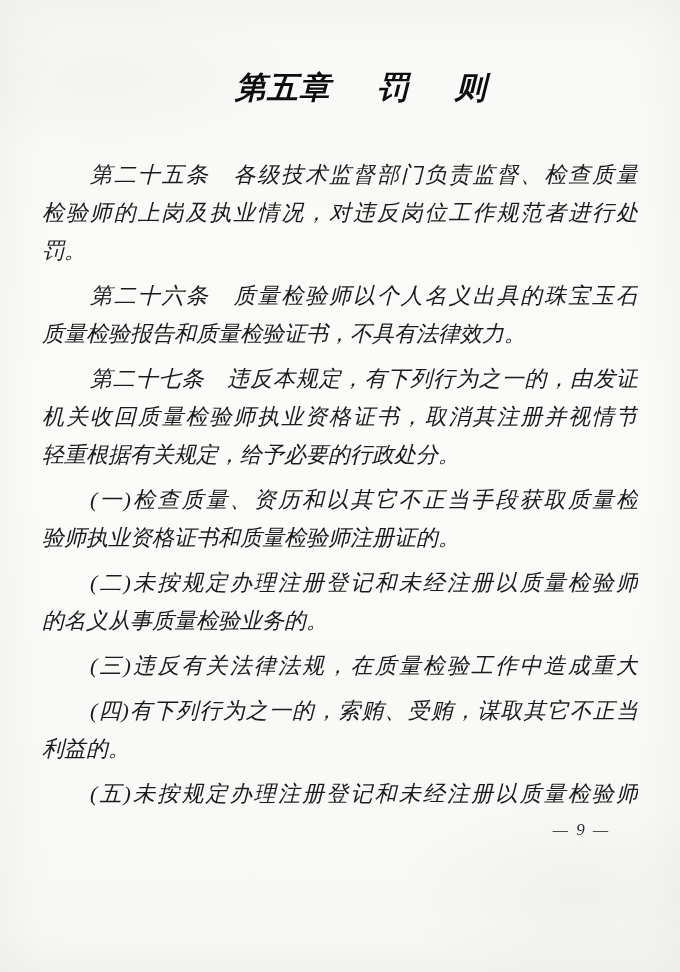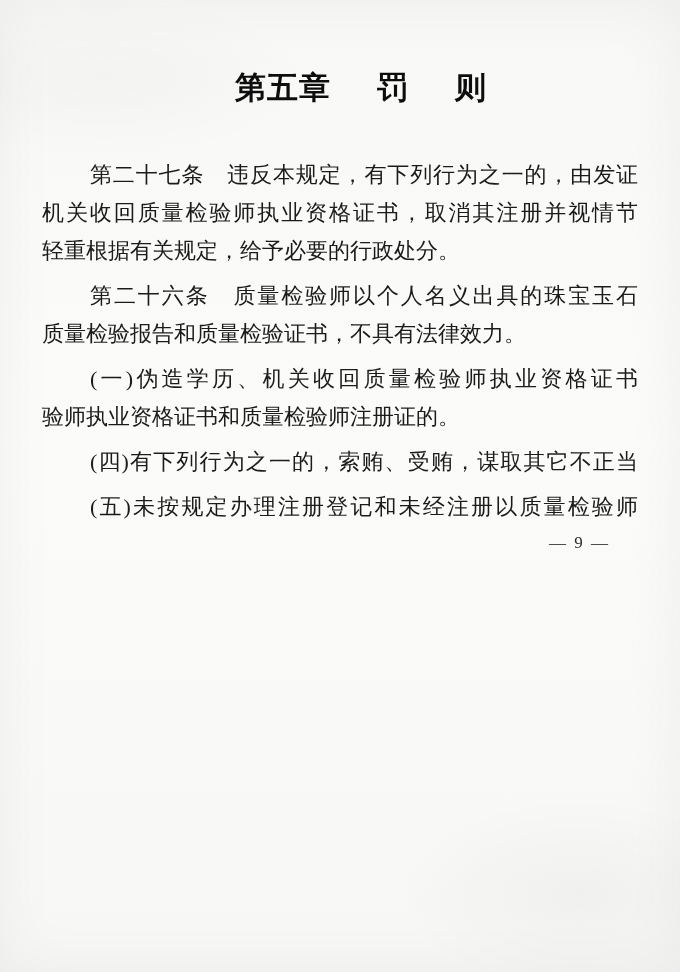--- a/index.html
+++ b/index.html
@@ -15,20 +15,21 @@
     height: 972px;
     box-sizing: border-box;
     background:
       radial-gradient(ellipse 300px 120px at 15% 8%, rgba(0,0,0,0.025), rgba(0,0,0,0) 70%),
       radial-gradient(ellipse 260px 140px at 85% 92%, rgba(0,0,0,0.03), rgba(0,0,0,0) 70%),
       linear-gradient(180deg, #f8f8f6 0%, #fbfbf9 45%, #f7f7f5 100%);
     box-shadow: inset 0 0 60px rgba(0,0,0,0.05);
     color: #1a1a1a;
     font-family: "Liberation Serif", serif;
     overflow: hidden;
+    font-style: italic;
   }
   .chapter-title {
     margin: 0;
     padding-top: 70px;
     display: flex;
     justify-content: center;
     gap: 46px;
     position: relative;
     left: 21px;
     font-family: "Liberation Sans", sans-serif;
@@ -74,36 +75,47 @@
 
 <div class="page">
   <h1 class="chapter-title">
     <span>第五章</span>
     <span>罚</span>
     <span>则</span>
   </h1>
 
   <div class="doc-body">
       <div class="para">
-        <div class="line indent fill">第二十七条　违反本规定，有下列行为之一的，由发证</div>
-        <div class="line fill">机关收回质量检验师执业资格证书，取消其注册并视情节</div>
-        <div class="line">轻重根据有关规定，给予必要的行政处分。</div>
+        <div class="line indent fill">第二十五条　各级技术监督部门负责监督、检查质量</div>
+        <div class="line fill">检验师的上岗及执业情况，对违反岗位工作规范者进行处</div>
+        <div class="line">罚。</div>
       </div>
       <div class="para">
         <div class="line indent fill">第二十六条　质量检验师以个人名义出具的珠宝玉石</div>
         <div class="line">质量检验报告和质量检验证书，不具有法律效力。</div>
       </div>
       <div class="para">
-        <div class="line indent fill">(一)伪造学历、机关收回质量检验师执业资格证书</div>
+        <div class="line indent fill">第二十七条　违反本规定，有下列行为之一的，由发证</div>
+        <div class="line fill">机关收回质量检验师执业资格证书，取消其注册并视情节</div>
+        <div class="line">轻重根据有关规定，给予必要的行政处分。</div>
+      </div>
+      <div class="para">
+        <div class="line indent fill">(一)检查质量、资历和以其它不正当手段获取质量检</div>
         <div class="line">验师执业资格证书和质量检验师注册证的。</div>
       </div>
       <div class="para">
+        <div class="line indent fill">(二)未按规定办理注册登记和未经注册以质量检验师</div>
+        <div class="line">的名义从事质量检验业务的。</div>
+      </div>
+      <div class="para">
+        <div class="line indent fill">(三)违反有关法律法规，在质量检验工作中造成重大</div>
       </div>
       <div class="para">
         <div class="line indent fill">(四)有下列行为之一的，索贿、受贿，谋取其它不正当</div>
+        <div class="line">利益的。</div>
       </div>
       <div class="para">
         <div class="line indent fill">(五)未按规定办理注册登记和未经注册以质量检验师</div>
       </div>
     </div>
 
   <div class="page-number">— 9 —</div>
 </div>
 
 </body></html>

